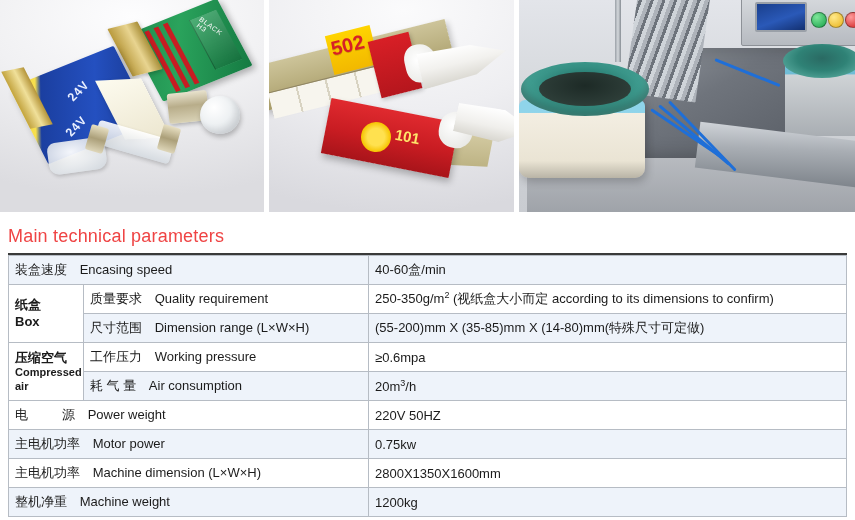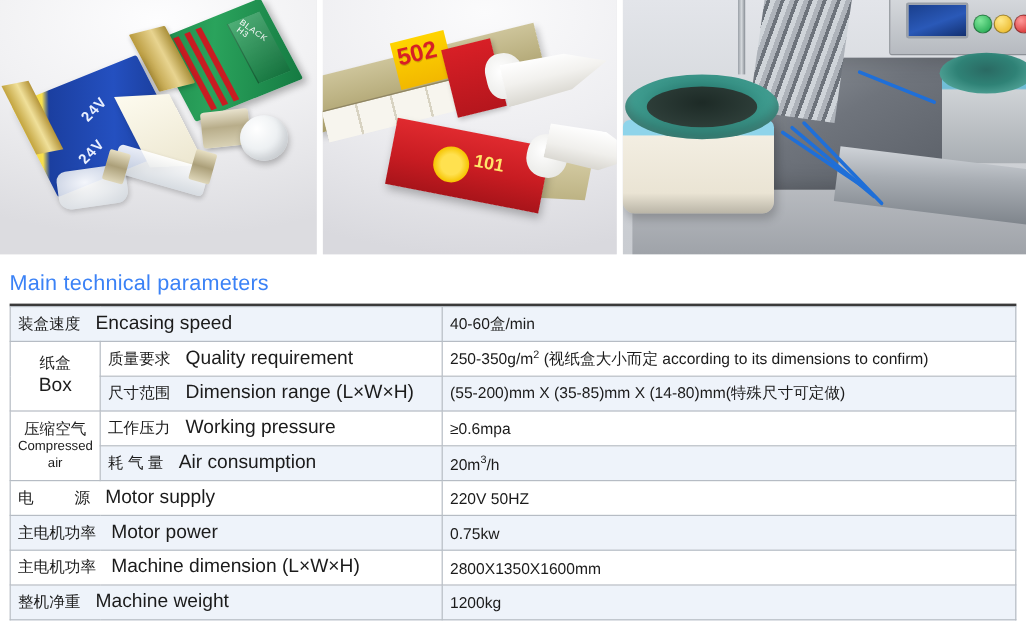--- a/index.html
+++ b/index.html
@@ -306,21 +306,21 @@
     gap: 10px;
   }
   .heading-cn {
     font-size: 21px;
     font-weight: bold;
     color: #1b1b1b;
     letter-spacing: 1px;
   }
   .heading-en {
     font-size: 18px;
-    color: #3b82f6;
+    color: #ef4444;
     letter-spacing: .2px;
   }
   .heading-rule {
     height: 2px;
     background: #3a3a3a;
     margin: 0 8px 0 8px;
   }
 
   
   .spec-table {
@@ -335,23 +335,23 @@
     border: 1px solid #b6bcc4;
     padding: 3px 6px;
     height: 22px;
     vertical-align: middle;
     background: #ffffff;
   }
   .spec-table tr.tint td { background: #eef3fa; }
   .c-label   { width: 75px; }
   .c-sublabel{ width: 285px; }
   .c-value   { }
-  .center { text-align: center; }
+  .center { text-align: left; font-weight: bold; }
   .small  { font-size: 11px; }
-  .en { font-size: 16px; }
+  .en { font-size: 13px; }
   .sup { font-size: 9px; vertical-align: super; }
   .gap-wide { display: inline-block; width: 34px; }
   .gap-mid  { display: inline-block; width: 9px; }
   .stack { line-height: 1.25; }
 </style>
 </head>
 <body>
 
 <div class="photo-strip">
 
@@ -474,21 +474,21 @@
       <td>
         <span>耗 气 量</span>
         <span class="gap-mid"></span><span class="en">Air consumption</span>
       </td>
       <td><span>20m</span><span class="sup">3</span><span>/h</span></td>
     </tr>
 
     <tr>
       <td colspan="2">
         <span>电</span><span class="gap-wide"></span><span>源</span>
-        <span class="gap-mid"></span><span class="en">Motor supply</span>
+        <span class="gap-mid"></span><span class="en">Power weight</span>
       </td>
       <td>220V  50HZ</td>
     </tr>
 
     <tr class="tint">
       <td colspan="2">
         <span>主电机功率</span>
         <span class="gap-mid"></span><span class="en">Motor power</span>
       </td>
       <td>0.75kw</td>

